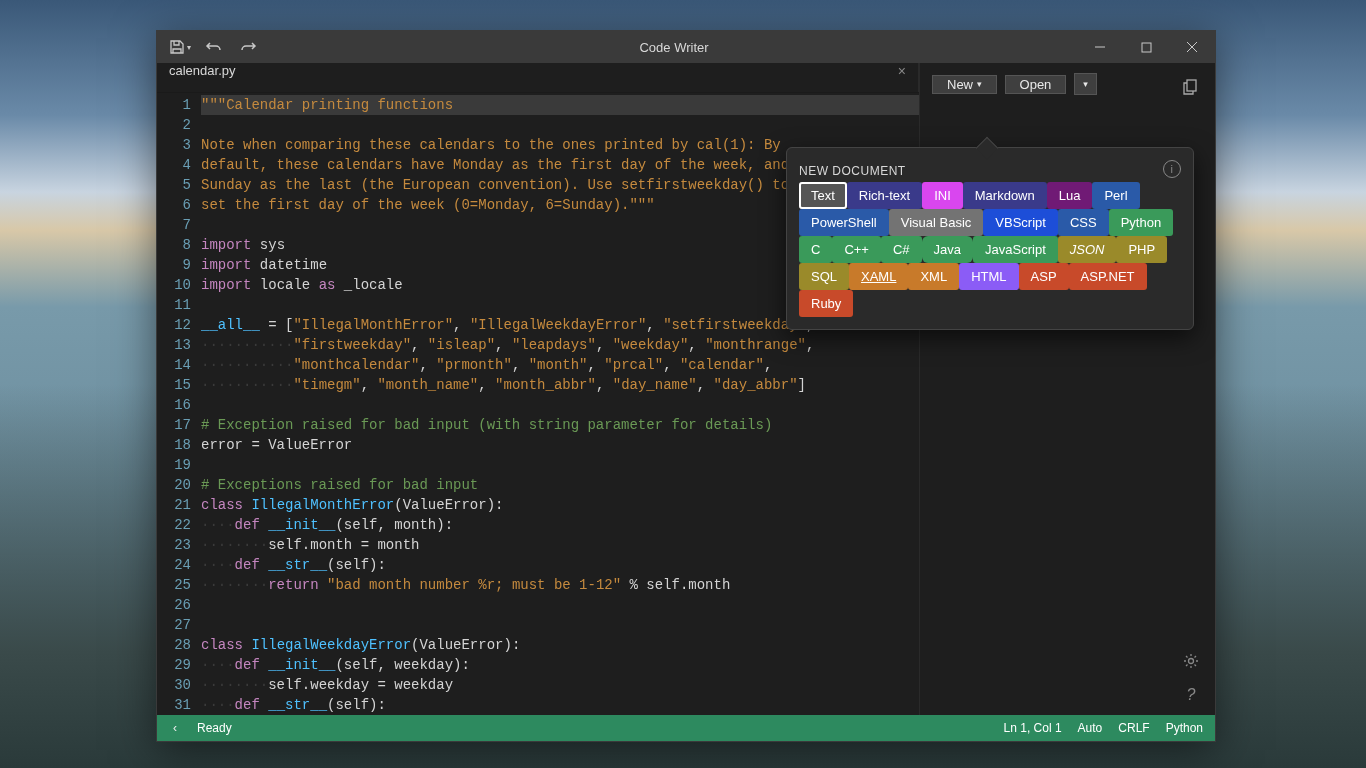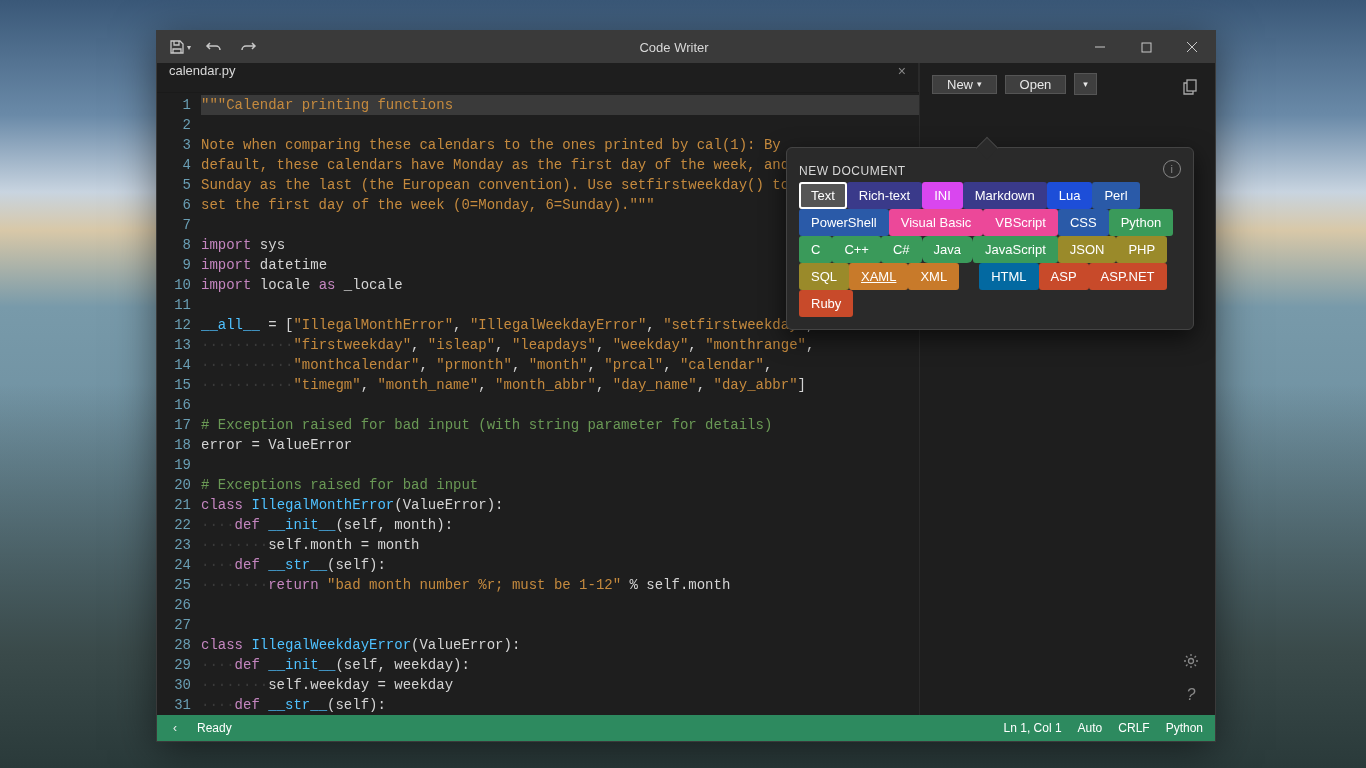--- a/index.html
+++ b/index.html
@@ -333,35 +333,35 @@
   <div class="popup-arrow"></div>
   <div class="popup-header">
     <span>NEW DOCUMENT</span>
     <span class="popup-info">i</span>
   </div>
   <div class="popup-grid" id="lang-grid">
       <button class="lang-btn selected" style="background: rgb(85, 85, 85);">Text</button>
       <button class="lang-btn" style="background: rgb(58, 58, 138);">Rich-text</button>
       <button class="lang-btn" style="background: #d946ef;">INI</button>
       <button class="lang-btn" style="background: rgb(58, 58, 138);">Markdown</button>
-      <button class="lang-btn" style="background: #1d4ed8;">Lua</button>
+      <button class="lang-btn" style="background: #701a75;">Lua</button>
       <button class="lang-btn" style="background: rgb(42, 90, 168);">Perl</button>
       <button class="lang-btn" style="background: rgb(42, 90, 168);">PowerShell</button>
-      <button class="lang-btn" style="background: #ec4899;">Visual Basic</button>
-      <button class="lang-btn" style="background: #ec4899; text-align: center;">VBScript</button>
+      <button class="lang-btn" style="background: #737373;">Visual Basic</button>
+      <button class="lang-btn" style="background: #1d4ed8; text-align: center;">VBScript</button>
       <button class="lang-btn" style="background: rgb(42, 90, 168);">CSS</button>
       <button class="lang-btn" style="background: rgb(58, 154, 90);">Python</button>
       <button class="lang-btn" style="background: rgb(58, 154, 90);">C</button>
       <button class="lang-btn" style="background: rgb(58, 154, 90);">C++</button>
       <button class="lang-btn" style="background: rgb(58, 154, 90);">C#</button>
       <button class="lang-btn" style="background: rgb(58, 154, 90); border-radius: 6px;">Java</button>
       <button class="lang-btn" style="background: rgb(58, 154, 90);">JavaScript</button>
-      <button class="lang-btn" style="background: rgb(154, 138, 42);">JSON</button>
+      <button class="lang-btn" style="background: rgb(154, 138, 42); font-style: italic;">JSON</button>
       <button class="lang-btn" style="background: rgb(154, 138, 42);">PHP</button>
       <button class="lang-btn" style="background: rgb(154, 138, 42);">SQL</button>
       <button class="lang-btn" style="background: rgb(200, 122, 42); text-decoration: underline;">XAML</button>
       <button class="lang-btn" style="background: rgb(200, 122, 42);">XML</button>
-      <button class="lang-btn" style="background: #0369a1; margin-left: 20px;">HTML</button>
+      <button class="lang-btn" style="background: #8b5cf6;">HTML</button>
       <button class="lang-btn" style="background: rgb(200, 74, 42);">ASP</button>
       <button class="lang-btn" style="background: rgb(200, 74, 42);">ASP.NET</button>
       <button class="lang-btn" style="background: rgb(200, 74, 42);">Ruby</button>
     </div>
 </div>
 
 </body></html>

